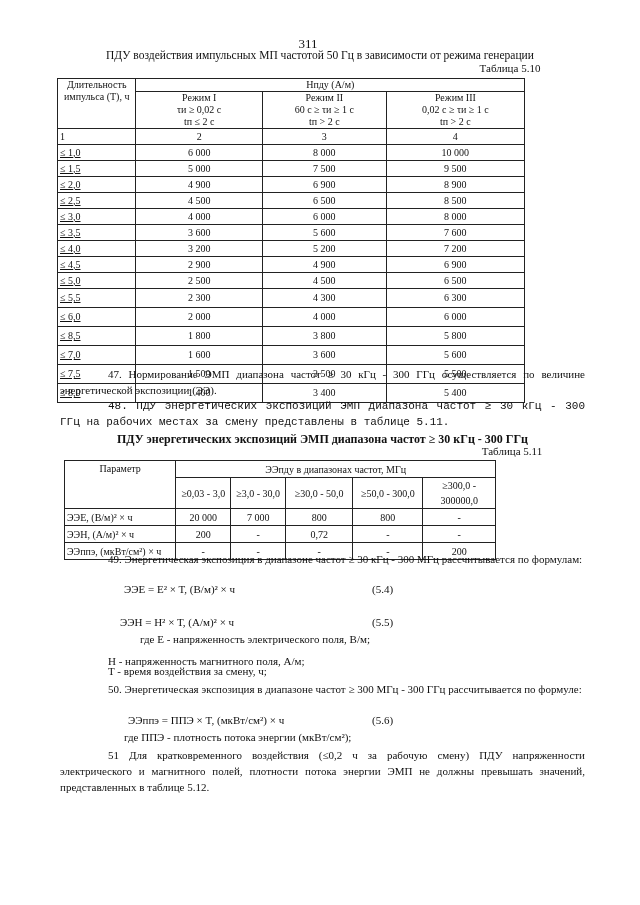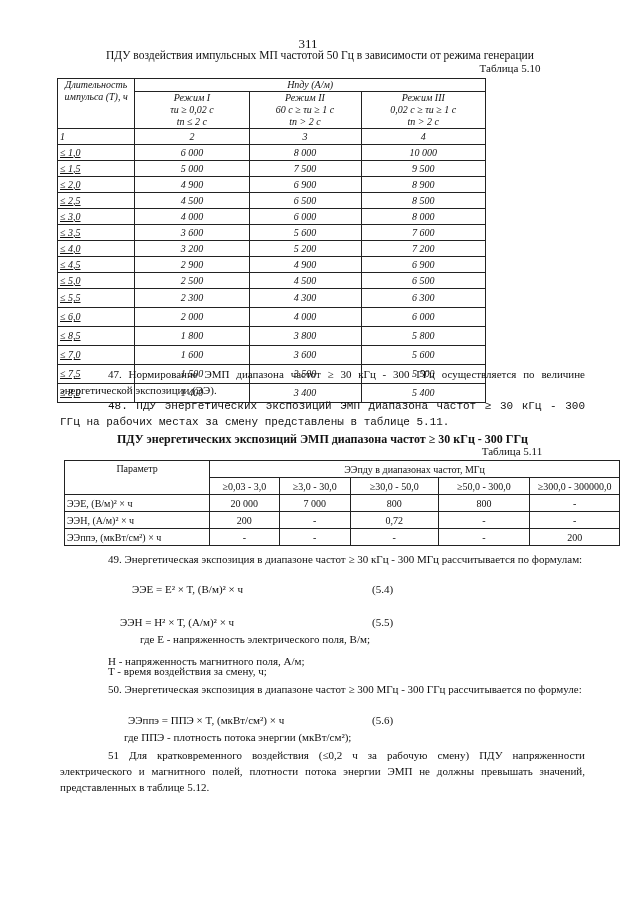--- a/index.html
+++ b/index.html
@@ -6,24 +6,24 @@
   body { width:640px; height:905px; position:relative; overflow:hidden;
          font-family:"Liberation Serif","DejaVu Serif",serif; color:#111; font-size:10.5px; }
   .abs { position:absolute; }
   .pagenum { left:0; width:616px; top:36px; text-align:center; font-size:13px; }
   .title1 { left:60px; width:520px; top:49px; text-align:center; font-weight:normal; font-size:11.5px; }
   .tlabel { font-size:11px; text-align:center; }
   table { border-collapse:collapse; position:absolute; }
   td { border:1px solid #222; padding:0 2px; font-size:10px; line-height:12px; text-align:center; vertical-align:top; }
   td.l { text-align:left; text-decoration:underline; }
   td.lp { text-align:left; }
-  #t1 { left:57px; top:78px; width:429px;font-style:italic; }
+  #t1 { left:57px; top:78px; width:468px; }
   #t1 .data td { height:15px; line-height:14px; vertical-align:middle; }
   #t1 .data.tall td { height:18px; line-height:18px; }
-  #t2 { left:64px; top:460px; width:556px; }
+  #t2 { left:64px; top:460px; width:432px; }
   #t2 td { height:16px; line-height:15px; vertical-align:middle; }
   .para { left:60px; width:525px; font-size:11px; line-height:16px; text-align:justify; }
   .ind { text-indent:48px; }
   .formula { font-size:11px; }
 </style>
 </head>
 <body>
 
 <div class="abs pagenum">311</div>
 <div class="abs title1">ПДУ воздействия импульсных МП частотой 50 Гц в зависимости от режима генерации</div>
@@ -208,21 +208,21 @@
     <td>-</td>
         <td>-</td>
         <td>-</td>
         <td>-</td>
         <td>200</td>
   </tr>
 </tbody>
   </table>
 
 <div class="abs para ind" style="top:551px;">49. Энергетическая экспозиция в диапазоне частот ≥ 30 кГц - 300 МГц рассчитывается по формулам:</div>
-<div class="abs formula" style="left:132px;top:583px;">ЭЭE = E² × T, (В/м)² × ч</div>
+<div class="abs formula" style="left:124px;top:583px;">ЭЭE = E² × T, (В/м)² × ч</div>
 <div class="abs formula" style="left:372px;top:583px;">(5.4)</div>
 <div class="abs formula" style="left:120px;top:616px;">ЭЭH = H² × T, (А/м)² × ч</div>
 <div class="abs formula" style="left:372px;top:616px;">(5.5)</div>
 <div class="abs formula" style="left:108px;top:633px;margin-left:32px;">где E - напряженность электрического поля, В/м;</div>
 <div class="abs formula" style="left:108px;top:655px;">H - напряженность магнитного поля, А/м;</div>
 <div class="abs formula" style="left:108px;top:665px;">T - время воздействия за смену, ч;</div>
 <div class="abs para ind" style="top:681px;">50. Энергетическая экспозиция в диапазоне частот ≥ 300 МГц - 300 ГГц рассчитывается по формуле:</div>
 <div class="abs formula" style="left:128px;top:714px;">ЭЭппэ = ППЭ × T, (мкВт/см²) × ч</div>
 <div class="abs formula" style="left:372px;top:714px;">(5.6)</div>
 <div class="abs formula" style="left:108px;top:731px;margin-left:16px;">где ППЭ - плотность потока энергии (мкВт/см²);</div>

